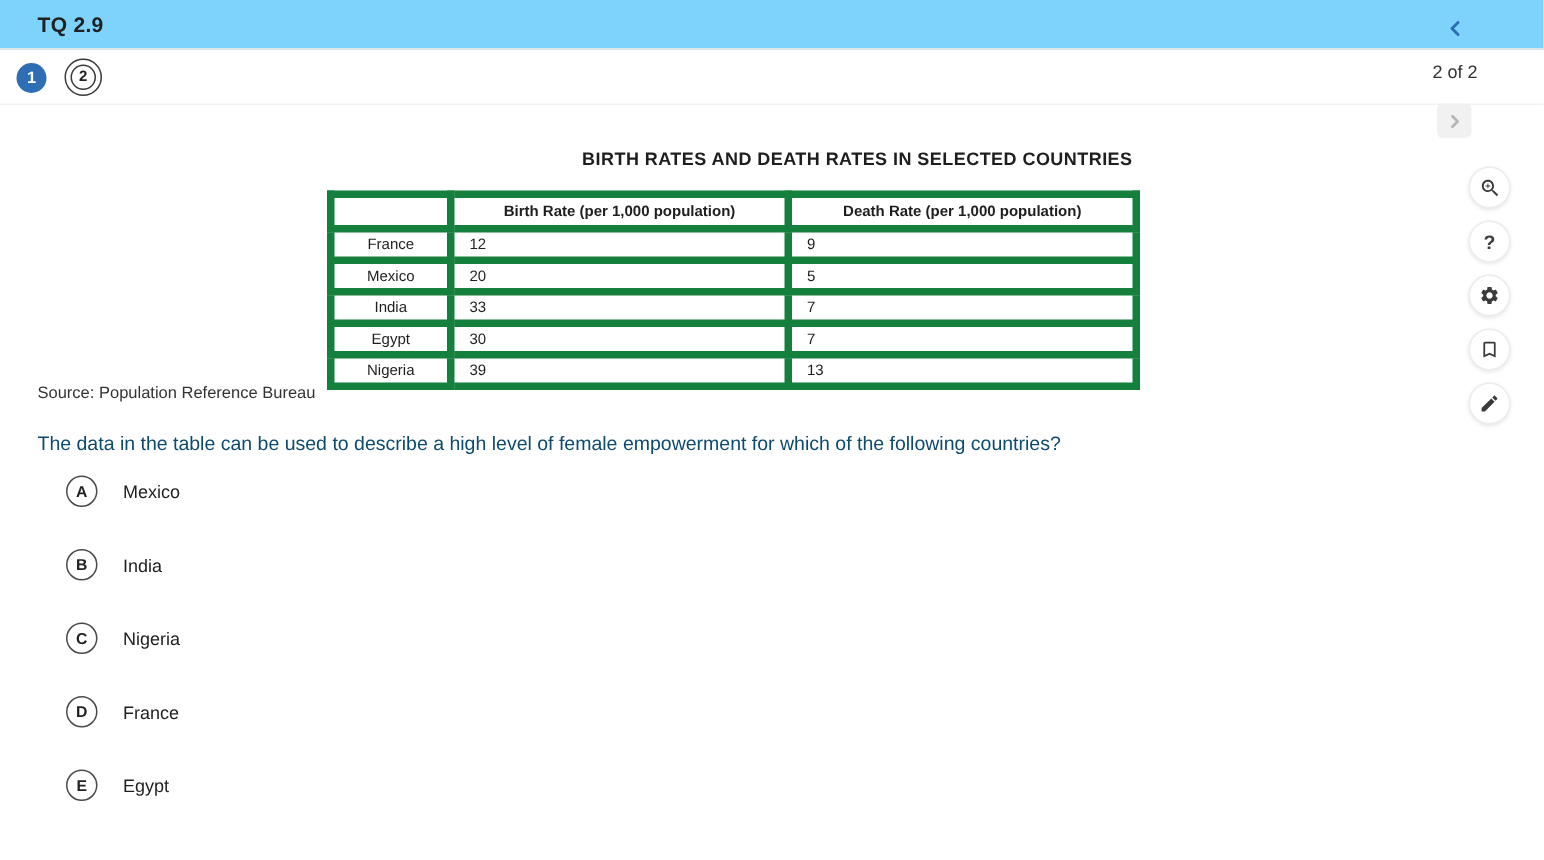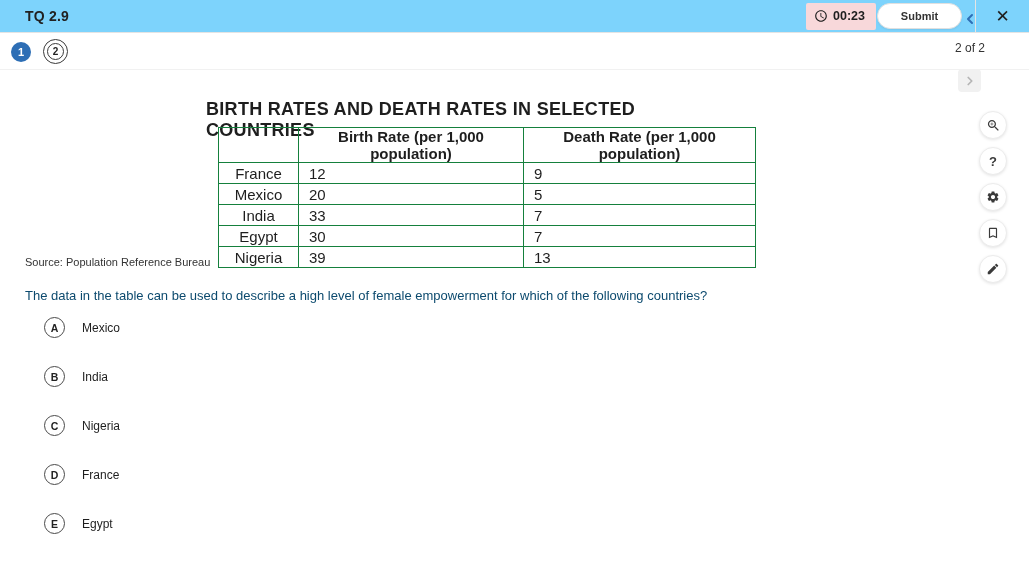--- a/index.html
+++ b/index.html
@@ -54,28 +54,28 @@
   }
   .pager { margin-left:auto; margin-right:44px; display:flex; align-items:center; gap:14px;flex-direction:column; }
   .pager-back { display:flex; align-items:center; cursor:pointer; }
   .pager-label { font-size:12px; color:#333; }
   .pager-next {
     width:23px; height:23px; background:#f1f1f1; border-radius:4px;
     display:flex; align-items:center; justify-content:center; cursor:pointer;
   }
   
   .table-title {
-    position:absolute; top:99px; left:206px; width:537px;
-    text-align:left; font-size:18px; font-weight:bold; letter-spacing:.3px; color:#1e1e1e;
+    position:absolute; top:99px; left:218px; width:537px;
+    text-align:right; font-size:12px; font-weight:bold; letter-spacing:.3px; color:#1e1e1e;
   }
   table.data {
     position:absolute; top:127px; left:218px; width:537px;
     border-collapse:collapse; table-layout:fixed;
   }
-  table.data th, table.data td { border:1px solid #15803d; font-size:15px; color:#1e1e1e; }
+  table.data th, table.data td { border:5px solid #15803d; font-size:10px; color:#1e1e1e; }
   table.data th { height:23px; font-weight:bold; text-align:center; }
   table.data td { height:21px; }
   td.country { text-align:center; }
   td.value { text-align:left; padding-left:10px; }
   .source { position:absolute; top:256px; left:25px; font-size:11px; color:#333; }
   .question { position:absolute; top:288px; left:25px; font-size:13px; color:#0c4a6e; }
   .option { position:absolute; left:44px; display:flex; align-items:center; gap:17px; cursor:pointer; }
   .opt-letter {
     width:21px; height:21px; border-radius:50%; border:1.5px solid #4a4a4a;
     color:#222; font-size:10.5px; font-weight:bold;
@@ -90,35 +90,20 @@
     display:flex; align-items:center; justify-content:center; color:#3a3a3a; cursor:pointer;
   }
   .tool-btn .qmark { font-size:13px; font-weight:bold; }
   svg { display:block; }
 </style>
 </head>
 <body>
 
 <div class="topbar">
   <div class="app-title">TQ 2.9</div>
-  <div class="topbar-right">
-    <div class="timer-chip">
-      <span>
-        <svg width="14" height="14" viewBox="0 0 24 24" fill="#1e1e1e">
-            <path d="M11.99 2C6.47 2 2 6.48 2 12s4.47 10 9.99 10C17.52 22 22 17.52 22 12S17.52 2 11.99 2zM12 20c-4.42 0-8-3.58-8-8s3.58-8 8-8 8 3.58 8 8-3.58 8-8 8zm.5-13H11v6l5.25 3.15.75-1.23-4.5-2.67z"></path>
-          </svg>
-      </span>
-      <span>00:23</span>
-    </div>
-    <div class="submit-btn">Submit</div>
-    <div class="top-divider"></div>
-    <div class="close-btn">
-      <span>✕</span>
-    </div>
-  </div>
 </div>
 
 <div class="navrow">
   <div class="qdot-answered">1</div>
   <div class="qdot-current-outer">
     <div class="qdot-current-inner">2</div>
   </div>
   <div class="pager">
     <div class="pager-back">
       <span>

